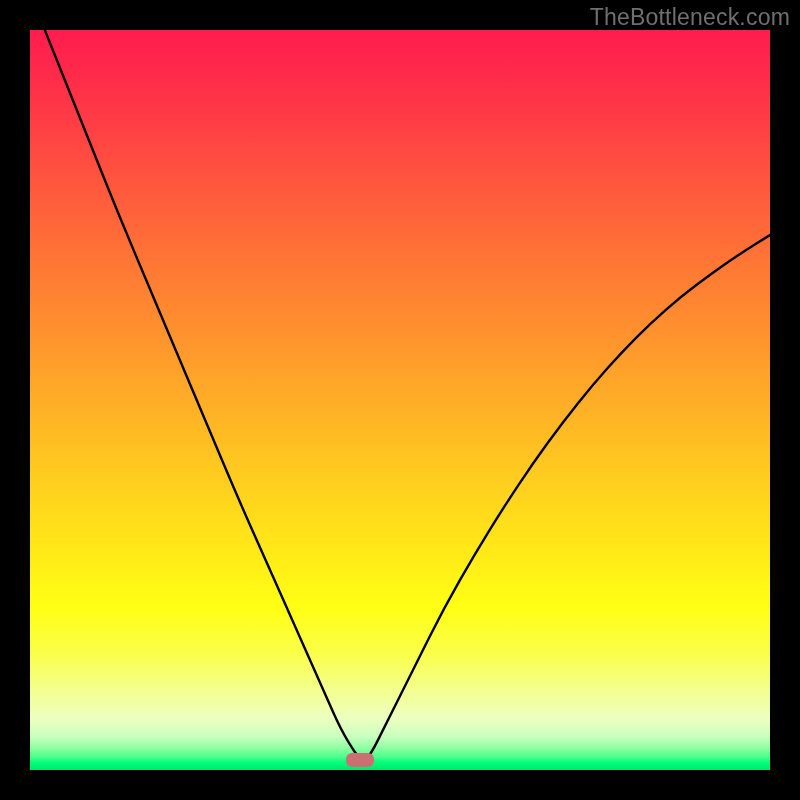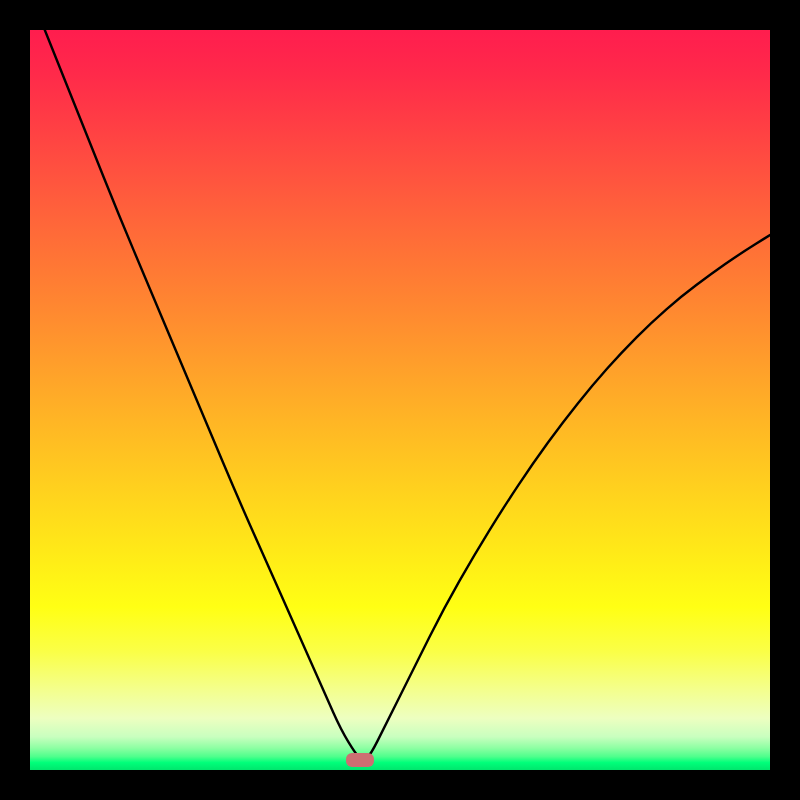--- a/index.html
+++ b/index.html
@@ -73,14 +73,15 @@
   <div class="plot-area">
     <div class="gradient-bg"></div>
 
     <svg class="curve-svg" viewBox="0 0 740 740" preserveAspectRatio="none">
       <path id="curve-path" fill="none" stroke="#000" stroke-width="2.4" stroke-linecap="round" d="M 0.00 -37.00 Q 0.00 -37.00 14.80 0.00 Q 29.60 37.00 44.40 74.00 Q 59.20 111.00 74.00 148.00 Q 88.80 185.00 103.60 220.15 Q 118.40 255.30 133.20 290.45 Q 148.00 325.60 162.80 360.75 Q 177.60 395.90 192.40 431.05 Q 207.20 466.20 222.00 499.50 Q 236.80 532.80 251.60 566.10 Q 266.40 599.40 281.20 632.70 Q 296.00 666.00 303.40 682.65 Q 310.80 699.30 318.20 711.51 Q 325.60 723.72 329.30 727.42 Q 333.00 731.12 336.70 728.16 Q 340.40 725.20 347.80 710.40 Q 355.20 695.60 370.00 666.00 Q 384.80 636.40 399.60 606.80 Q 414.40 577.20 429.20 551.30 Q 444.00 525.40 458.80 501.35 Q 473.60 477.30 488.40 455.10 Q 503.20 432.90 518.00 412.55 Q 532.80 392.20 547.60 373.70 Q 562.40 355.20 577.20 338.55 Q 592.00 321.90 606.80 307.10 Q 621.60 292.30 636.40 279.35 Q 651.20 266.40 666.00 255.30 Q 680.80 244.20 695.60 233.84 Q 710.40 223.48 725.20 214.23 T 740.00 204.98"></path>
     </svg>
 
     <div class="marker" id="min-marker" style="width: 28.12px; height: 14px; left: 315.98px; bottom: 3px; background: rgb(204, 111, 114);"></div>
   </div>
 
+  <div class="watermark">TheBottleneck.com</div>
 
 </div>
 
 </body></html>

